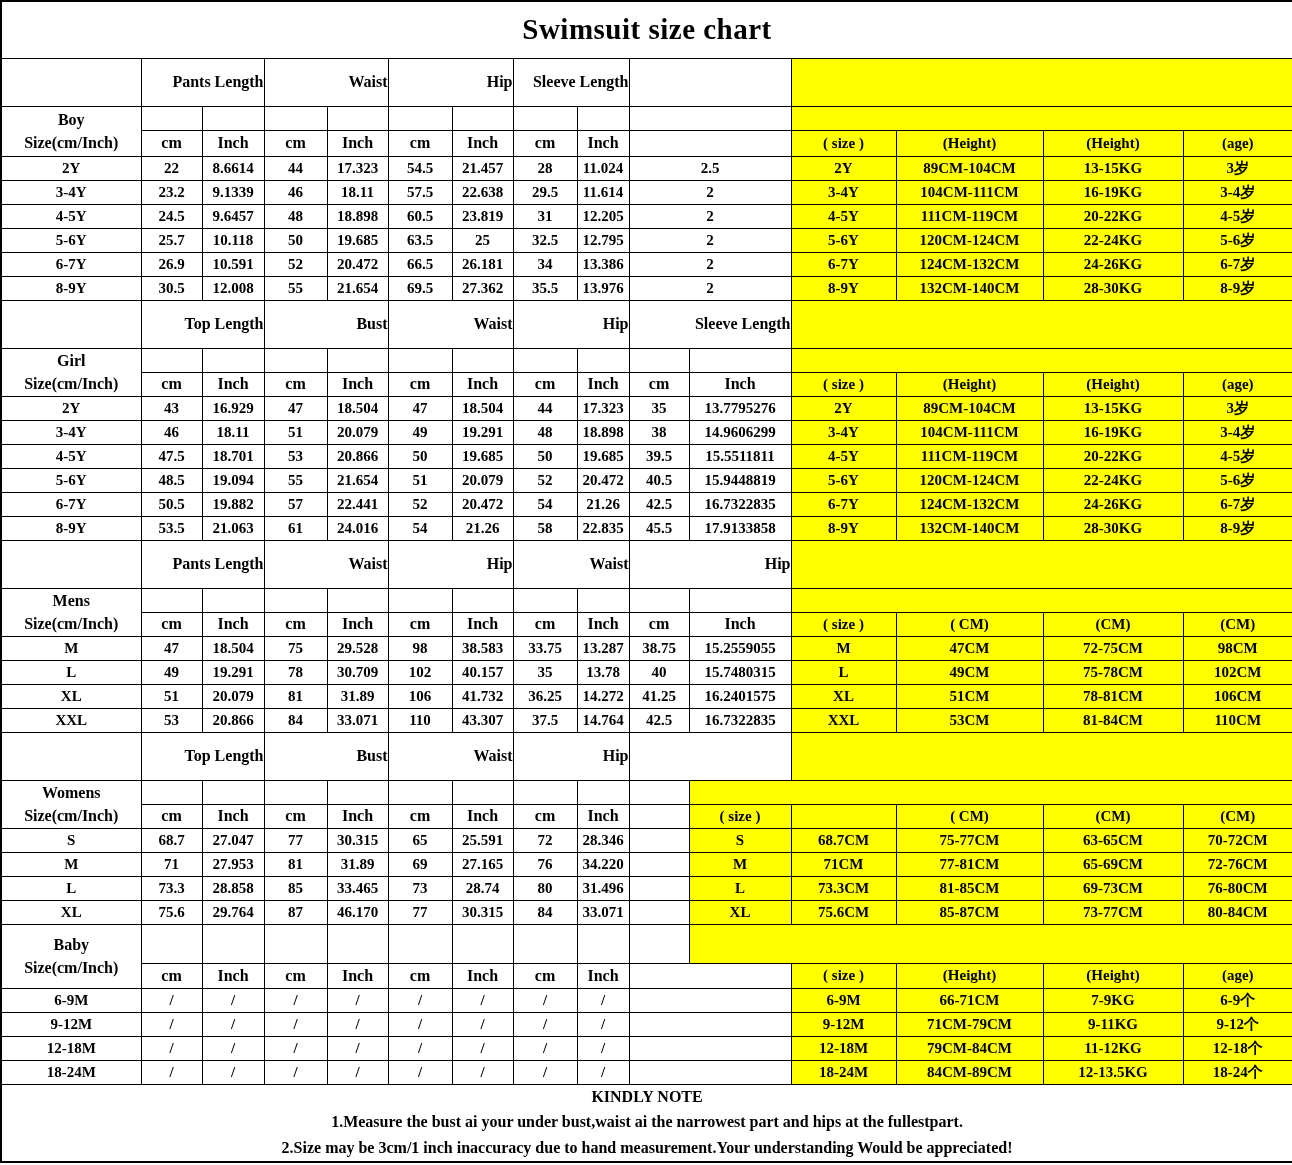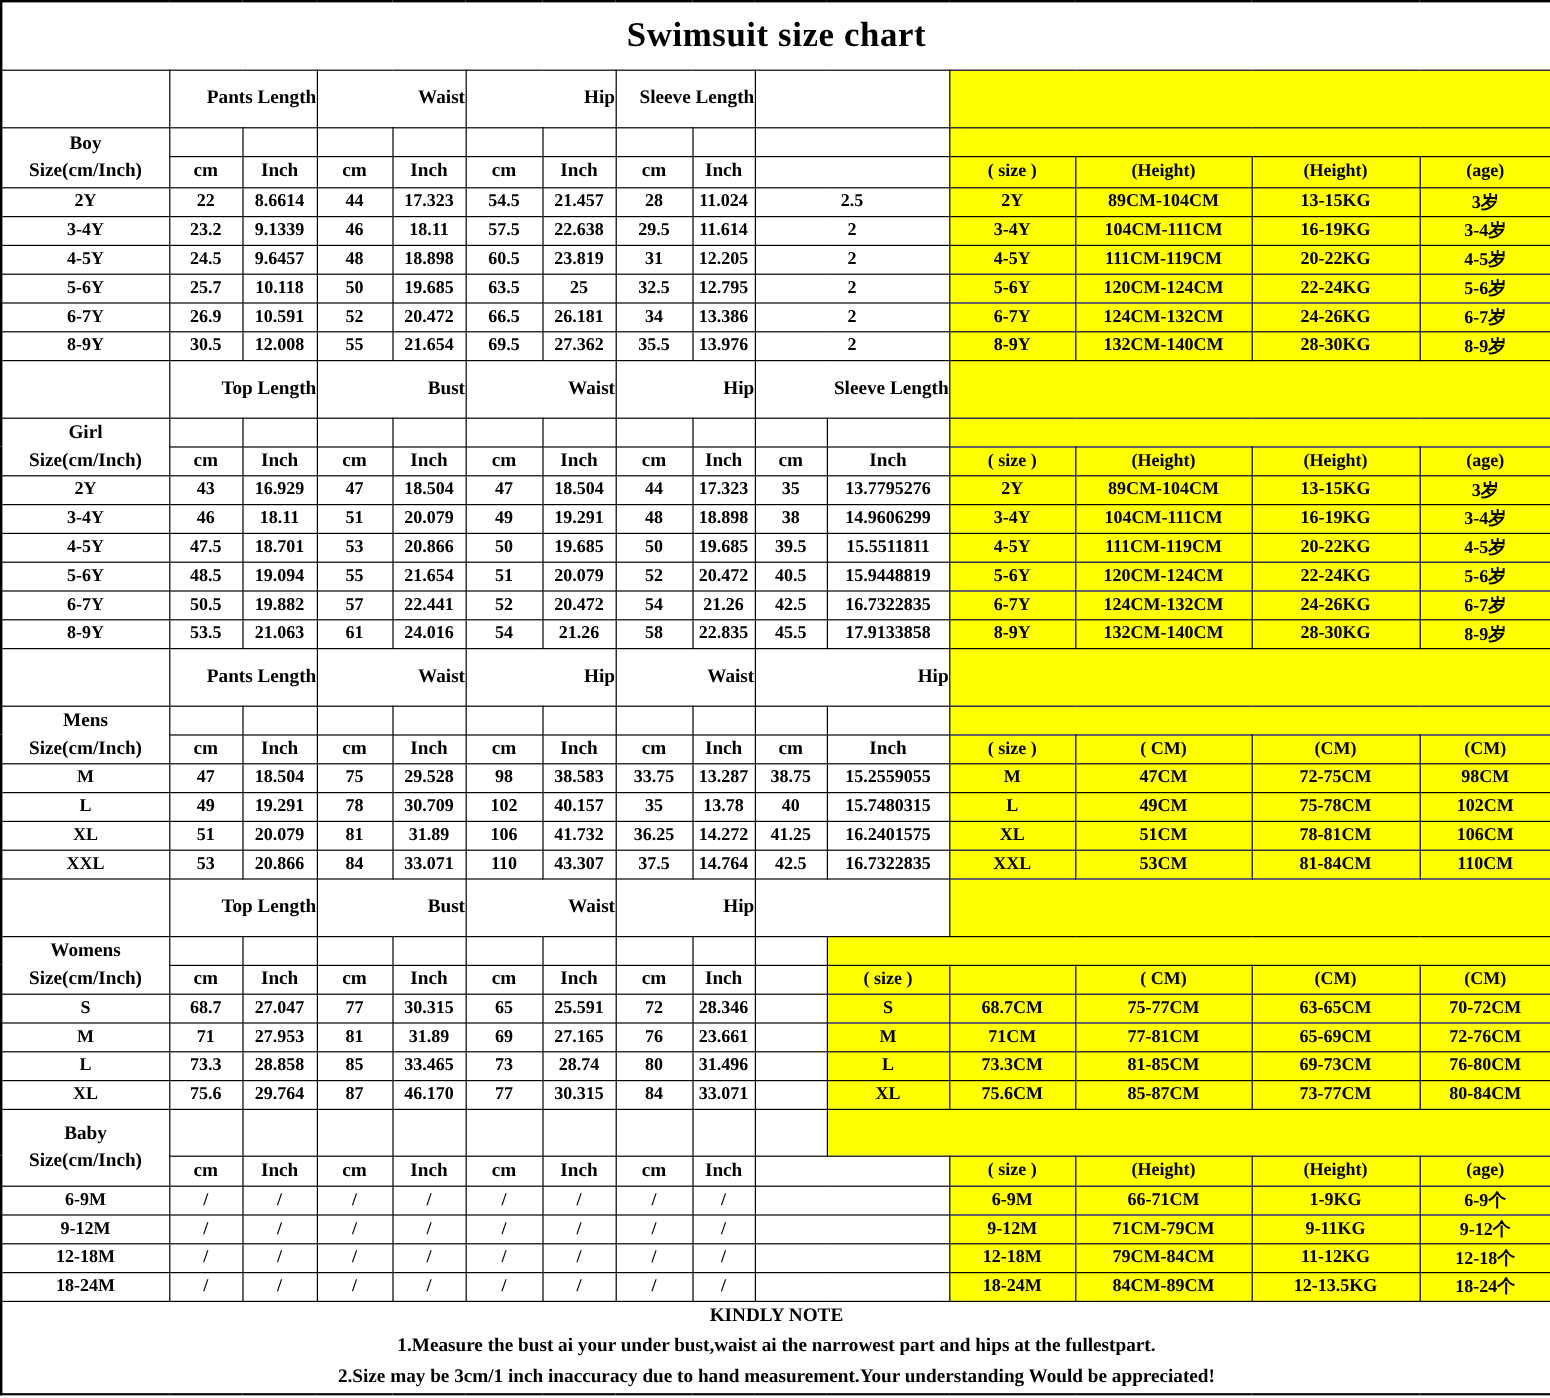--- a/index.html
+++ b/index.html
@@ -494,21 +494,21 @@
         </tr>
         <tr style="height: 24px;">
           <td>M</td>
           <td>71</td>
           <td>27.953</td>
           <td>81</td>
           <td>31.89</td>
           <td>69</td>
           <td>27.165</td>
           <td>76</td>
-          <td>23.661</td>
+          <td>34.220</td>
           <td></td>
           <td class="yellow">M</td>
           <td class="yellow">71CM</td>
           <td class="yellow">77-81CM</td>
           <td class="yellow">65-69CM</td>
           <td class="yellow">72-76CM</td>
         </tr>
         <tr style="height: 24px;">
           <td>L</td>
           <td>73.3</td>
@@ -580,21 +580,21 @@
           <td>/</td>
           <td>/</td>
           <td>/</td>
           <td>/</td>
           <td>/</td>
           <td>/</td>
           <td>/</td>
           <td colspan="2"></td>
           <td class="yellow">6-9M</td>
           <td class="yellow">66-71CM</td>
-          <td class="yellow">1-9KG</td>
+          <td class="yellow">7-9KG</td>
           <td class="yellow">6-9个</td>
         </tr>
         <tr style="height: 24px;">
           <td>9-12M</td>
           <td>/</td>
           <td>/</td>
           <td>/</td>
           <td>/</td>
           <td>/</td>
           <td>/</td>

